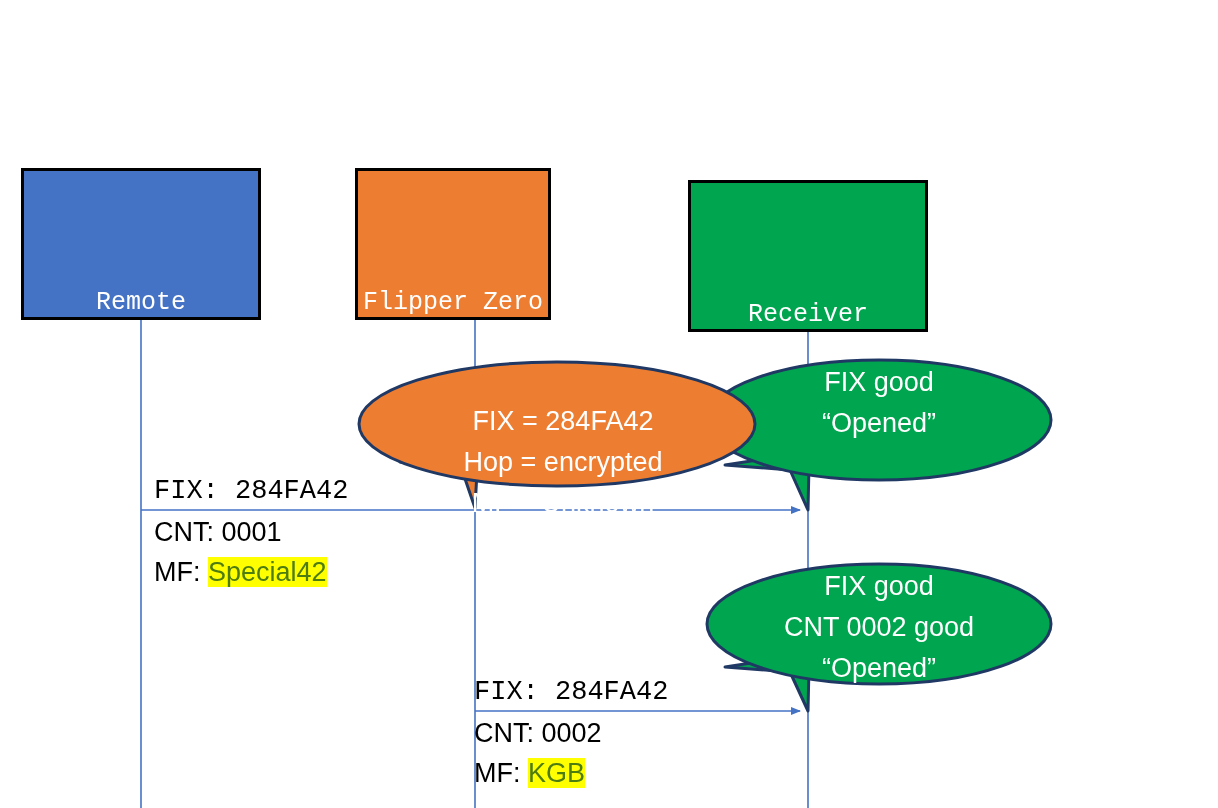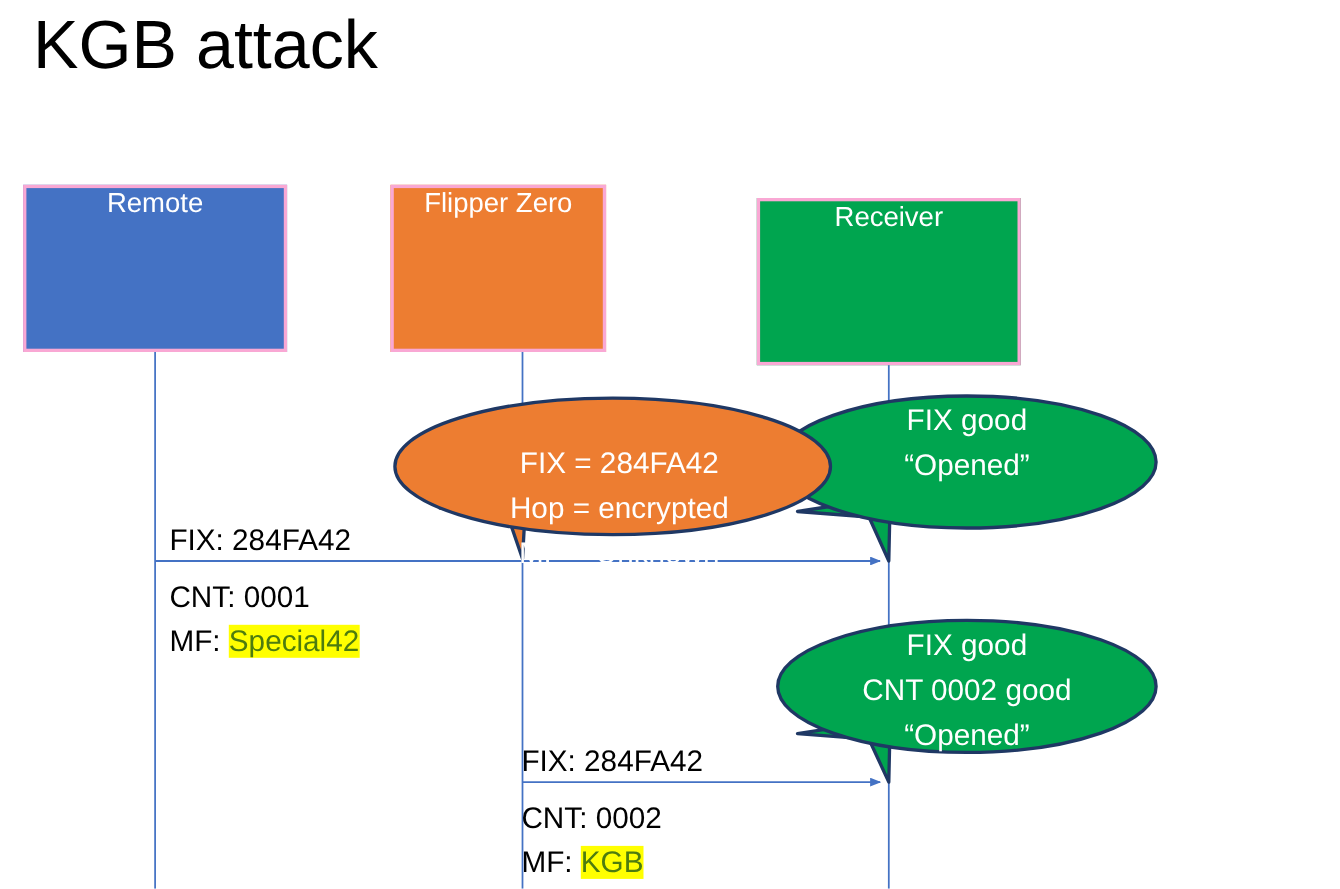--- a/index.html
+++ b/index.html
@@ -39,25 +39,26 @@
   #canvas {
     position: absolute;
     left: 0; top: 0;
     width: 1218px;
     height: 808px;
   }
 
   
   .actor-box {
     position: absolute;
-    border: 3px solid #f9a8d4;
+    border: 3px solid #000000;
     box-sizing: border-box;
     display: flex;
-    align-items: flex-start;
+    align-items: flex-end;
     justify-content: center;
+    font-family: Liberation Mono, monospace;
   }
   .actor-label {
     color: #ffffff;
     font-size: 25px;
     font-weight: 400;
     white-space: nowrap;
   }
 
   #actor-remote   { left: 21px;  top: 168px; width: 240px; height: 152px; background: #4472C4; }
   #actor-flipper  { left: 355px; top: 168px; width: 196px; height: 152px; background: #ED7D31; }
@@ -86,28 +87,27 @@
     white-space: nowrap;
   }
   #msg1-block { left: 154px; top: 471px; }
   #msg2-block { left: 474px; top: 672px; }
 
   .hl {
     background: #FFFF00;
     color: #4d7c0f;
   }
 
-  .msg-line-1 { margin-bottom: 12px; }
+  .msg-line-1 { margin-bottom: 1px; font-family: Liberation Mono, monospace; }
 </style>
 </head>
 <body>
 
 <div id="slide">
 
-  <div id="slide-title">KGB attack</div>
 
   <svg id="canvas" viewBox="0 0 1218 808" xmlns="http://www.w3.org/2000/svg">
 
     <defs>
       <marker id="arrowhead" markerWidth="10" markerHeight="8" refX="9" refY="4" orient="auto" markerUnits="userSpaceOnUse">
         <path d="M0,0 L10,4 L0,8 z" fill="#4472C4"></path>
       </marker>
     </defs>
 
     <line x1="141" y1="320" x2="141" y2="808" stroke="#4472C4" stroke-width="1.6"></line>

